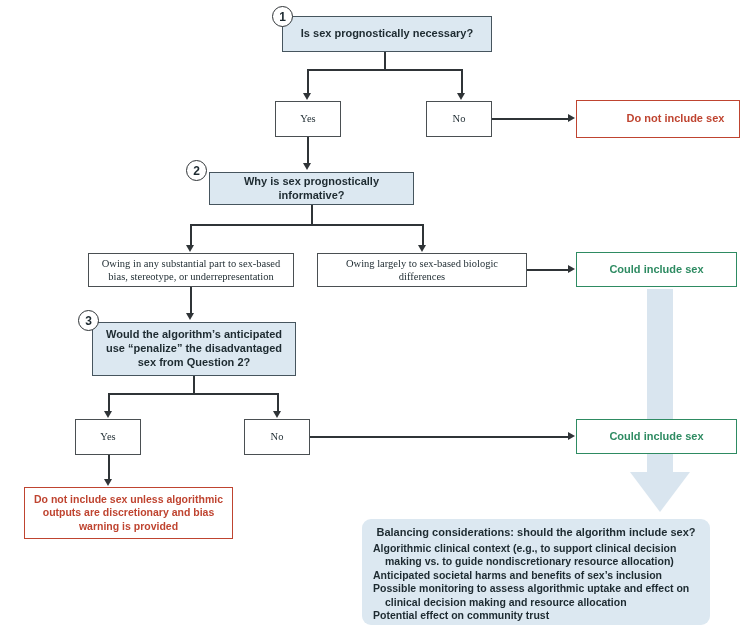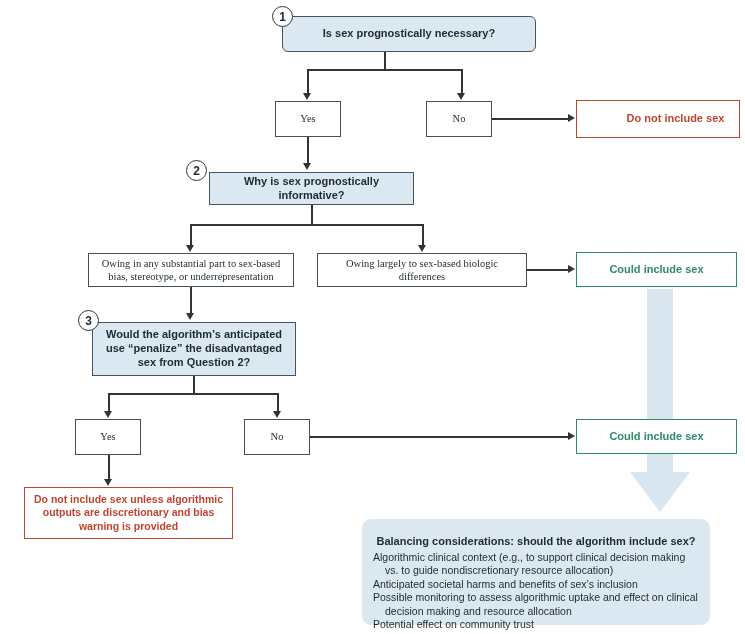--- a/index.html
+++ b/index.html
@@ -41,37 +41,37 @@
             border-left:7px solid var(--line_dark);}
 
   #big-arrow-shaft{position:absolute;left:647px;top:289px;width:26px;height:185px;
                    background:var(--arrow_blue);z-index:0;}
   #big-arrow-head{position:absolute;left:630px;top:472px;width:0;height:0;z-index:0;
                   border-left:30px solid transparent;border-right:30px solid transparent;
                   border-top:40px solid var(--arrow_blue);}
 
   #balancing-box{position:absolute;left:362px;top:519px;width:348px;height:106px;
                  background:var(--box_blue);border-radius:9px;z-index:2;
-                 padding:16px 11px 6px 11px;color:var(--text_dark);}
+                 padding:7px 11px 6px 11px;color:var(--text_dark);}
   #balancing-box .btitle{font-weight:bold;font-size:11px;text-align:center;margin-bottom:4px;}
   #balancing-box ul{list-style:none;font-size:10.5px;line-height:1.28;}
-  #balancing-box li{padding-left:12px;text-indent:-12px;}
+  #balancing-box li{padding-left:12px;text-indent:-12px;font-weight:bold;}
 </style>
 </head>
 <body>
 
 <div id="stage">
 
   <div id="big-arrow-shaft"></div>
   <div id="big-arrow-head"></div>
 
   <div class="numcircle" style="left:272px;top:6px;">
     <span>1</span>
   </div>
-  <div class="box qbox" style="left:282px;top:16px;width:254px;height:36px;border-radius:6px;">
+  <div class="box qbox" style="left:282px;top:16px;width:210px;height:36px;">
     <span>Is sex prognostically necessary?</span>
   </div>
 
   <div class="vline" style="left:384px;top:52px;height:18px;"></div>
   <div class="hline" style="left:307px;top:69px;width:155px;"></div>
   <div class="vline" style="left:307px;top:69px;height:24px;"></div>
   <div class="ah-down" style="left:303px;top:93px;"></div>
   <div class="vline" style="left:461px;top:69px;height:24px;"></div>
   <div class="ah-down" style="left:457px;top:93px;"></div>
 

